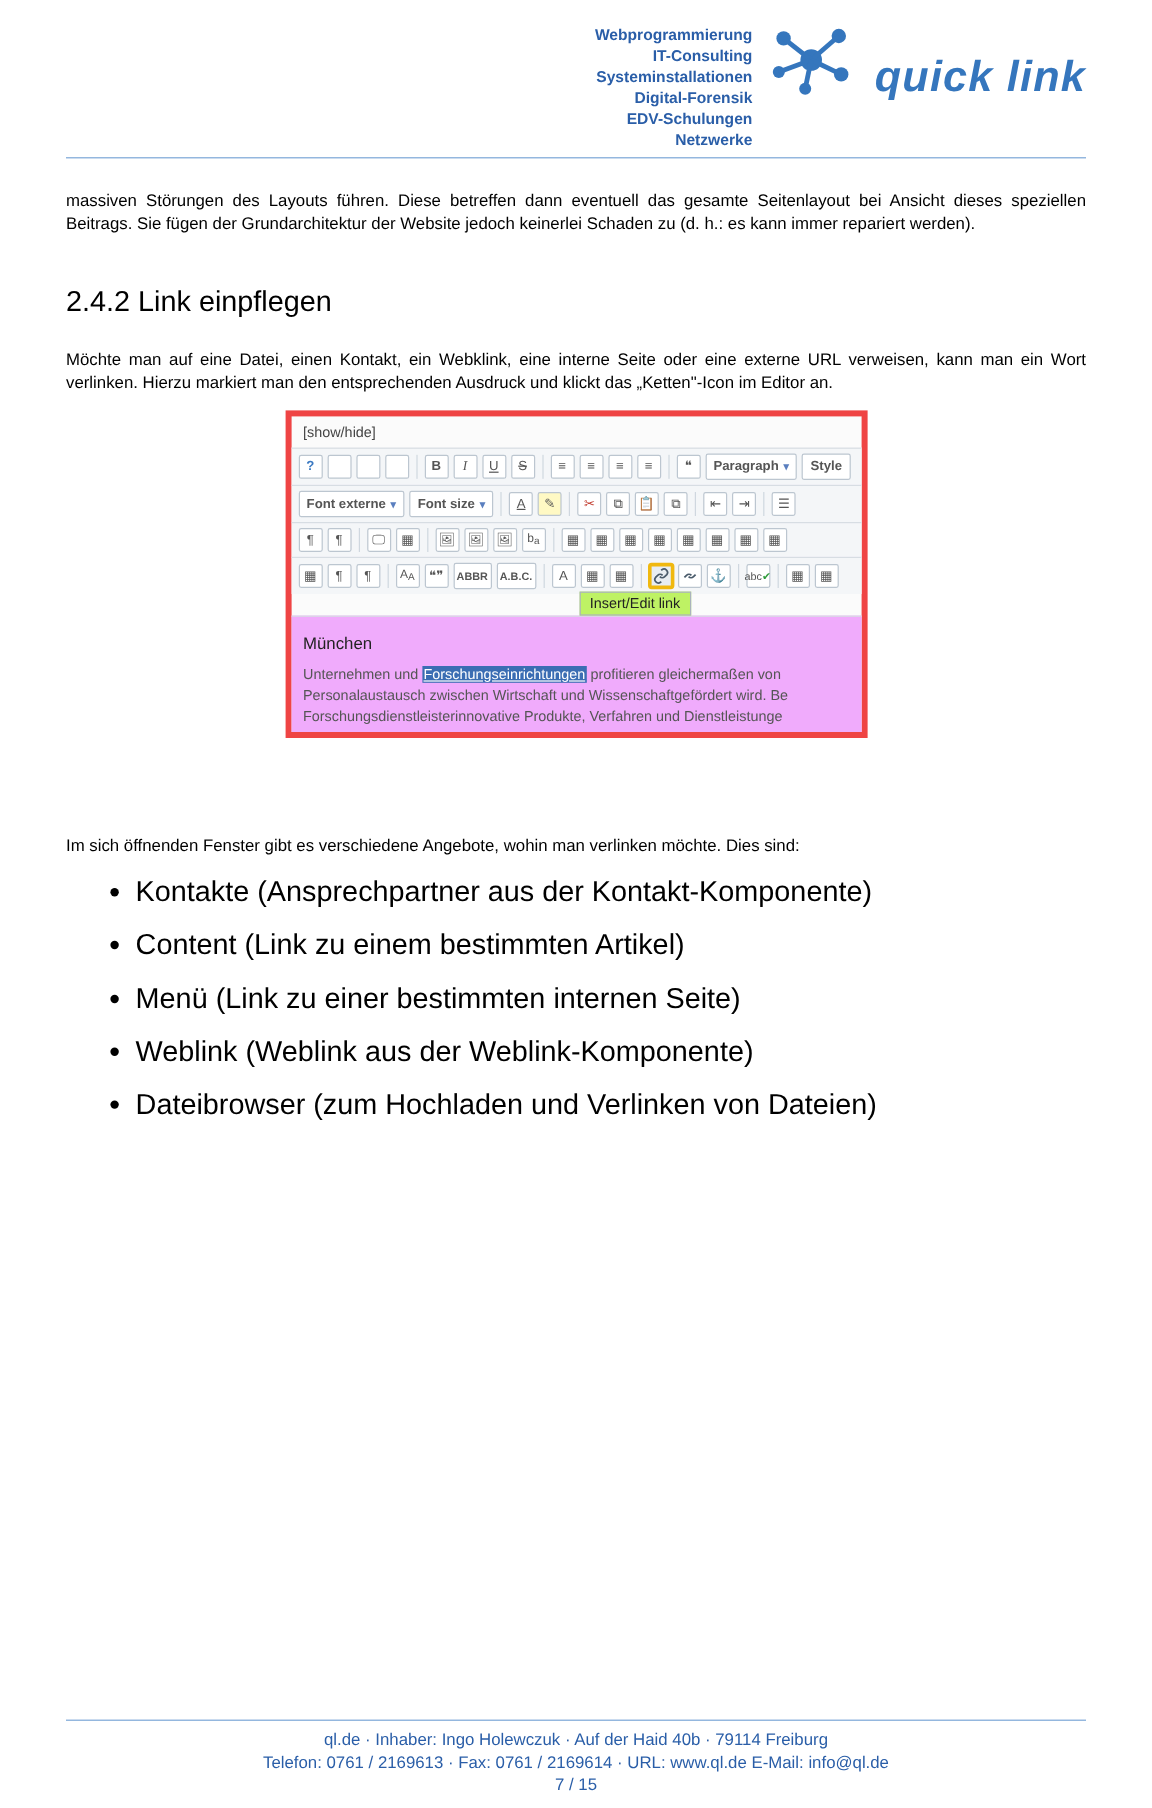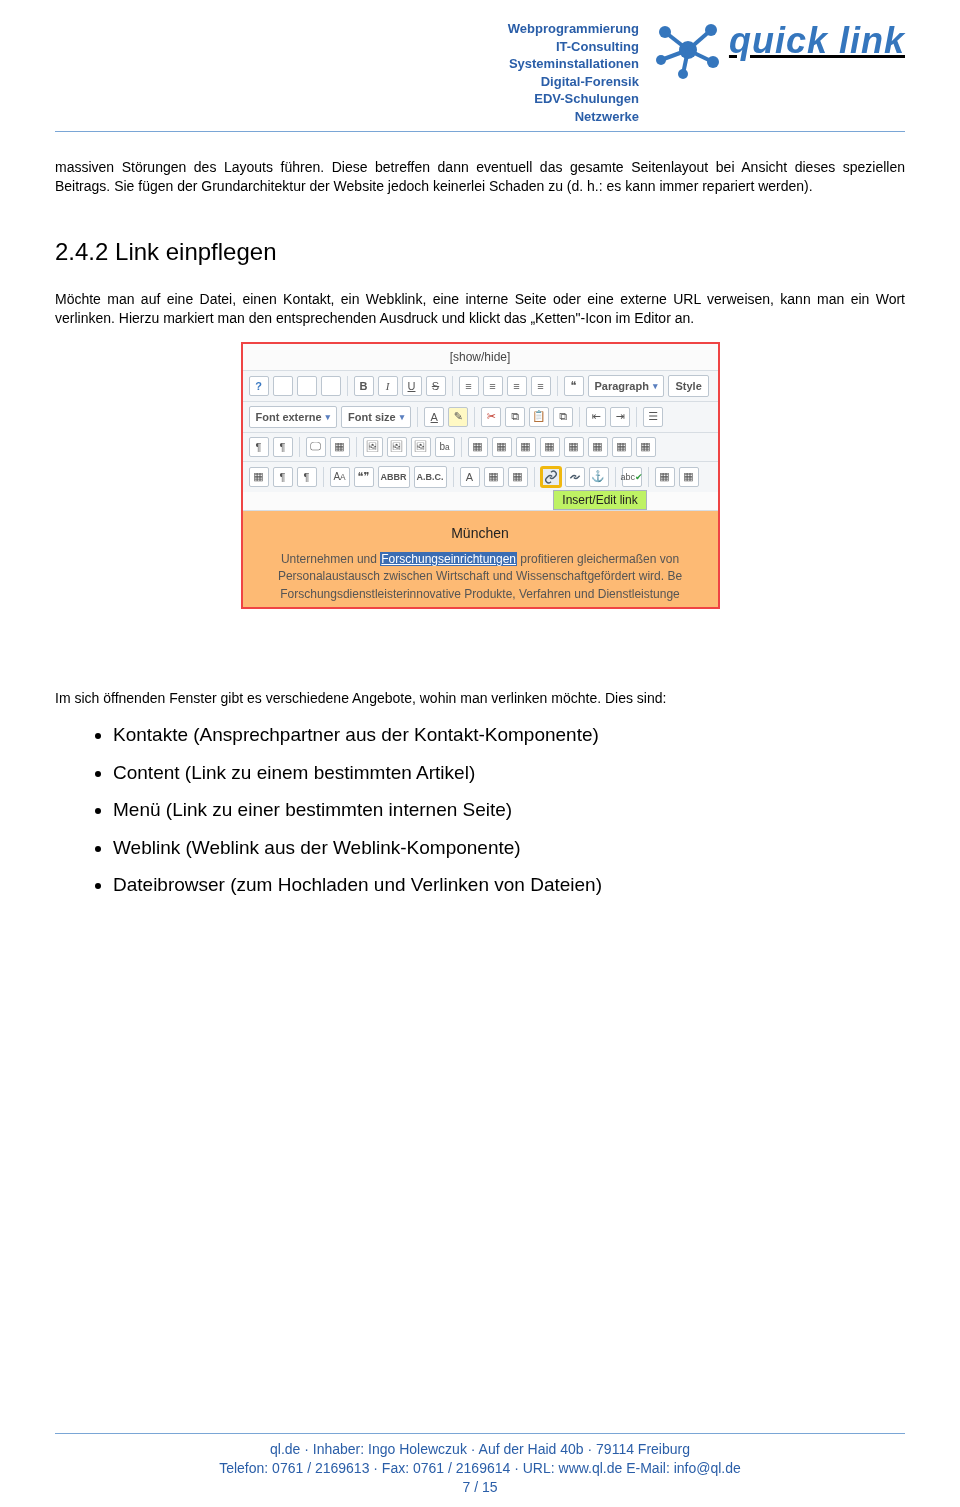--- a/index.html
+++ b/index.html
@@ -1,35 +1,35 @@
 <!DOCTYPE html>
 <html><head>
 <meta charset="utf-8">
 <style>
   html,body{margin:0;padding:0;background:#fff;color:#000;font-family:Arial,Helvetica,sans-serif;}
   .page{width:960px;min-height:1507px;margin:0 auto;position:relative;box-sizing:border-box;padding:20px 55px 80px 55px;}
   .header{display:flex;justify-content:flex-end;align-items:flex-start;gap:14px;margin-bottom:6px;}
   .services{font-size:13px;line-height:1.35;text-align:right;font-weight:700;color:#2a5ea8;}
-  .logo-block{display:flex;align-items:flex-start;gap:6px;text-decoration:underline;}
+  .logo-block{display:flex;align-items:flex-end;gap:18px;}
   .logo-text{font-size:36px;font-style:italic;font-weight:700;color:#3576bd;letter-spacing:1px;}
   .hr{border:0;border-top:1px solid #7aa6d6;margin:6px 0 26px 0;}
   .body-text{font-size:14px;line-height:1.35;text-align:justify;}
   .section-heading{font-size:24px;margin-top:42px;margin-bottom:24px;font-weight:400;}
   ul.bullets{list-style:disc;padding-left:58px;margin:10px 0;}
-  ul.bullets li{font-size:19px;line-height:1.35;margin:12px 0;}
+  ul.bullets li{font-size:24px;line-height:1.35;margin:12px 0;}
   
-  .figure{width:475px;margin:14px auto 10px auto;border:2px solid #ef4444;background:#fbfbfb;font-family:Tahoma,Arial,sans-serif;font-size:12px;color:#333;text-align:center;}
+  .figure{width:475px;margin:14px auto 10px auto;border:5px solid #ef4444;background:#fbfbfb;font-family:Tahoma,Arial,sans-serif;font-size:12px;color:#333;}
   .fig-showhide{padding:6px 10px;color:#444;}
   .toolbar-row{display:flex;align-items:center;gap:4px;padding:4px 6px;border-top:1px solid #d7dde3;background:#f4f6f8;}
   .tb-btn{width:20px;height:20px;border:1px solid #bcc6d0;border-radius:2px;background:#fff;display:flex;align-items:center;justify-content:center;font-size:11px;color:#555;box-sizing:border-box;}
   .tb-sep{width:1px;height:20px;background:#cfd7df;margin:0 2px;}
   .tb-text{height:20px;border:1px solid #bcc6d0;background:#fff;padding:0 6px;display:flex;align-items:center;font-size:11px;color:#555;border-radius:2px;font-weight:bold;}
   .tb-text .dd{color:#5a7fbf;margin-left:4px;font-size:9px;}
   .highlighted{outline:3px solid #f0b80f;outline-offset:-2px;background:#e8edf2;}
-  .fig-content{padding:8px 10px 4px 10px;background:#fdba74;border-top:1px solid #d7dde3;}
+  .fig-content{padding:8px 10px 4px 10px;background:#f0abfc;border-top:1px solid #d7dde3;}
   .fig-tooltip{display:inline-block;border:1px solid #aab3bd;background:#bef264;padding:2px 8px;font-size:12px;margin-left:240px;margin-top:-2px;color:#222;}
   .fig-title{font-size:14px;margin:6px 0 10px 0;color:#222;}
   .fig-body{font-size:12px;line-height:1.45;color:#555;}
   .fig-body .sel{background:#3b6db3;color:#fff;padding:0 1px;text-decoration:underline;}
   .footer{position:absolute;left:0;right:0;bottom:10px;text-align:center;font-size:14px;color:#2a5ea8;line-height:1.35;}
   .footer .hr2{border:0;border-top:1px solid #7aa6d6;margin:0 55px 6px 55px;}
 </style>
 </head>
 <body>
 <div class="page">

